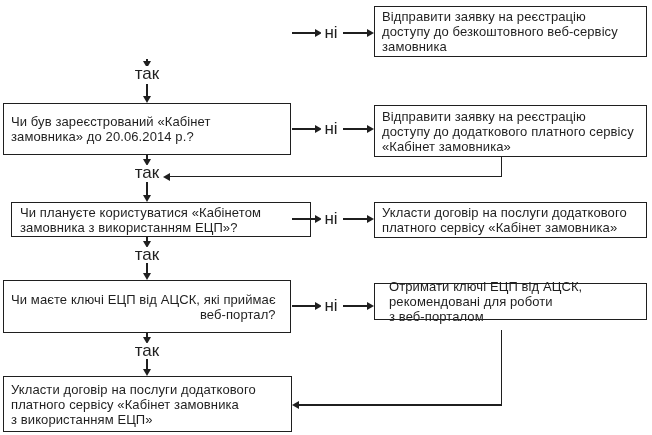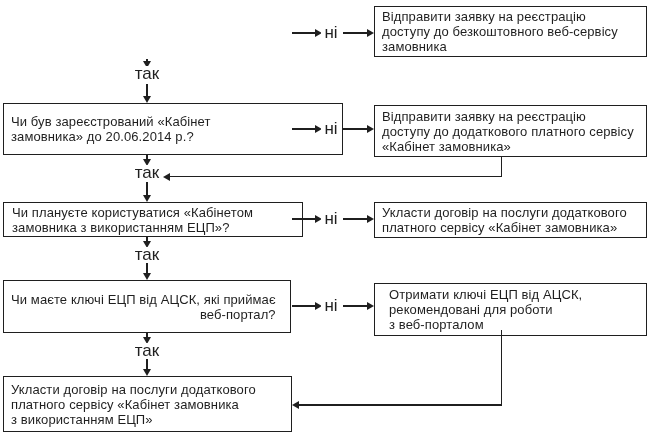--- a/index.html
+++ b/index.html
@@ -26,25 +26,25 @@
   .arrow-down { border-left:4px solid transparent; border-right:4px solid transparent; border-top:7px solid var(--line); }
   .edge-label{
     position:absolute; font-size:17px; line-height:15px; text-align:center; background:var(--bg);
   }
 </style>
 </head>
 <body>
 
 <div class="stage">
 
-  <div class="node" style="left:3px;top:103px;width:340px;height:52px;">
+  <div class="node" style="left:3px;top:103px;width:288px;height:52px;">
     <span class="node-text">Чи був зареєстрований «Кабінет
 замовника» до 20.06.2014 р.?</span>
   </div>
-  <div class="node" style="left:3px;top:202px;width:300px;height:35px;padding-left:8px;">
+  <div class="node" style="left:11px;top:202px;width:300px;height:35px;padding-left:8px;">
     <span class="node-text">Чи плануєте користуватися «Кабінетом
 замовника з використанням ЕЦП»?</span>
   </div>
   <div class="node" style="left:3px;top:280px;width:288px;height:53px;text-align:right;">
     <span class="node-text">Чи маєте ключі ЕЦП від АЦСК, які приймає
 веб-портал?</span>
   </div>
   <div class="node" style="left:3px;top:376px;width:289px;height:56px;">
     <span class="node-text">Укласти договір на послуги додаткового
 платного сервісу «Кабінет замовника
@@ -58,21 +58,21 @@
   </div>
   <div class="node" style="left:374px;top:105px;width:273px;height:52px;">
     <span class="node-text">Відправити заявку на реєстрацію
 доступу до додаткового платного сервісу
 «Кабінет замовника»</span>
   </div>
   <div class="node" style="left:374px;top:202px;width:273px;height:36px;">
     <span class="node-text">Укласти договір на послуги додаткового
 платного сервісу «Кабінет замовника»</span>
   </div>
-  <div class="node" style="left:374px;top:283px;width:273px;height:53px;padding-left:14px;">
+  <div class="node" style="left:374px;top:283px;width:273px;height:37px;padding-left:14px;">
     <span class="node-text">Отримати ключі ЕЦП від АЦСК,
 рекомендовані для роботи
 з веб-порталом</span>
   </div>
 
   <div class="hline" style="left:292px;top:32.25px;width:23px;"></div>
   <div class="arrow arrow-right" style="left:315px;top:29px;"></div>
   <div class="edge-label" style="left:321px;top:25px;width:20px;">ні</div>
   <div class="hline" style="left:343px;top:32.25px;width:24px;"></div>
   <div class="arrow arrow-right" style="left:367px;top:29px;"></div>

